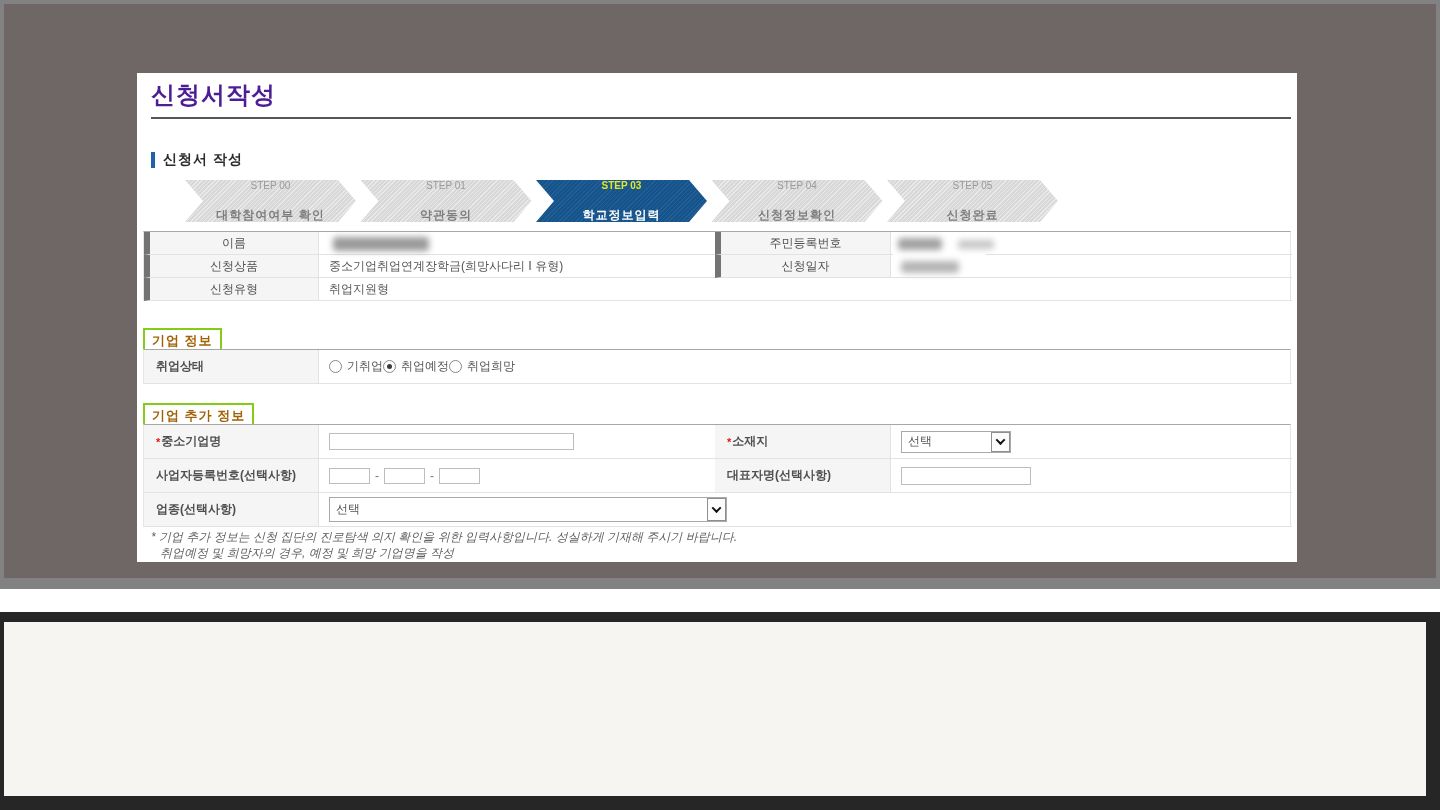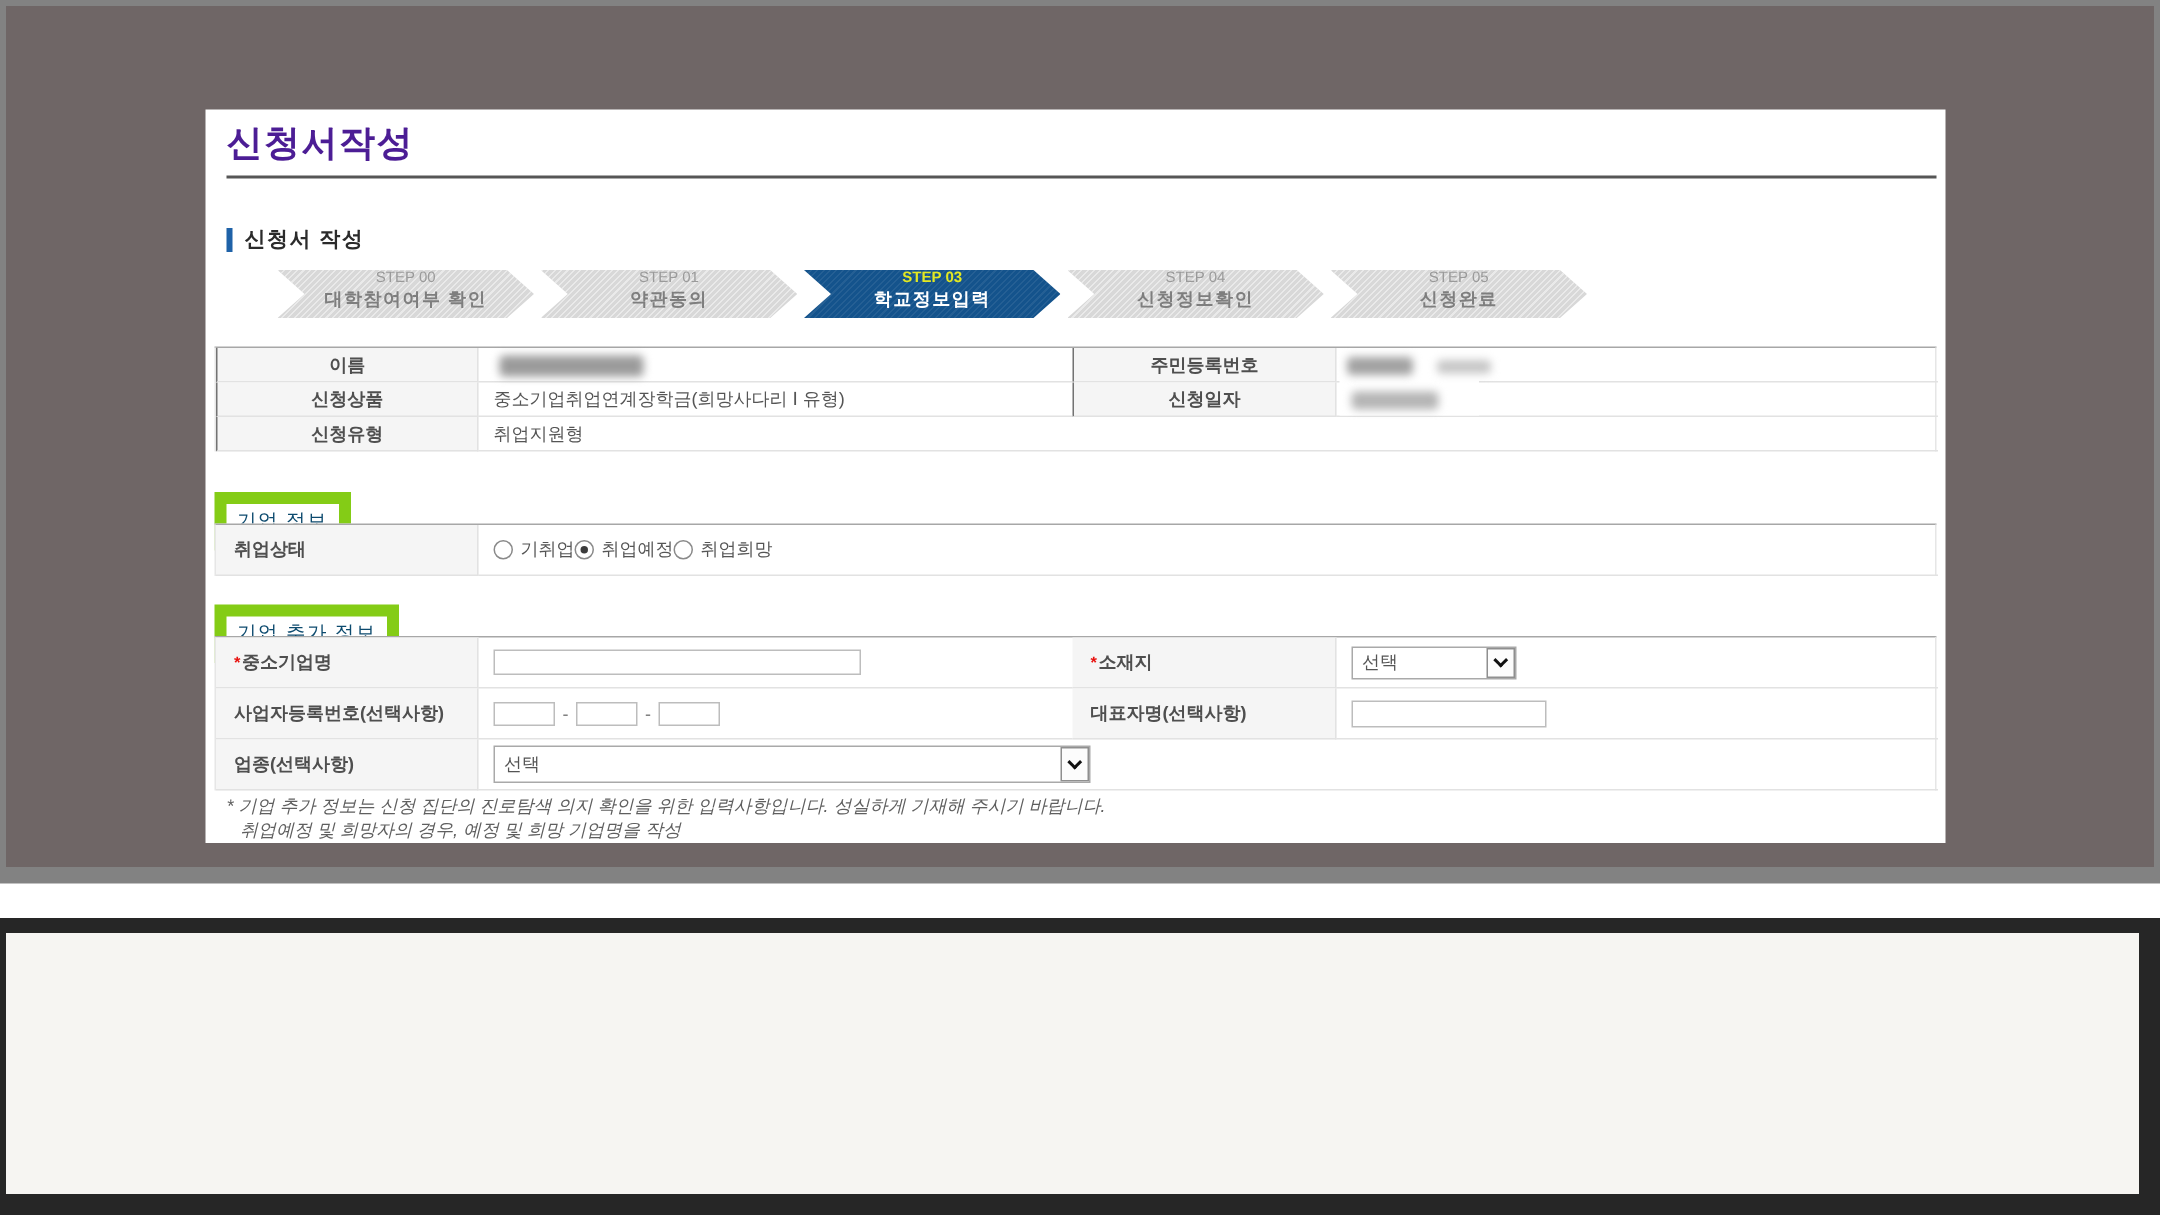--- a/index.html
+++ b/index.html
@@ -16,57 +16,57 @@
 
   .page-title { position:absolute; left:14px; top:6px; font-size:24px; font-weight:bold; color:#4c1d95; letter-spacing:1px; }
   .title-rule { position:absolute; left:14px; top:44px; width:1140px; height:0; border-bottom:2px solid #565656; }
 
   .section-heading { position:absolute; left:14px; top:78px; display:flex; align-items:center; }
   .blue-bar { width:4px; height:16px; background:#1f62a8; margin-right:8px; }
   .heading-text { font-size:14px; font-weight:bold; color:#2b2b2b; letter-spacing:1px; }
 
   
   .steps { position:absolute; left:48px; top:107px; width:1054px; height:32px; display:flex; }
-  .step { width:171px; height:32px; margin-right:4.5px; background:#d8d8d8;
+  .step { width:171px; height:42px; margin-right:4.5px; background:#d8d8d8;
           background-image:repeating-linear-gradient(135deg, rgba(255,255,255,.45) 0 1px, rgba(0,0,0,0) 1px 3px);
           clip-path:polygon(0 0, calc(100% - 18px) 0, 100% 50%, calc(100% - 18px) 100%, 0 100%, 18px 50%);
-          display:flex; flex-direction:column; align-items:center; justify-content:flex-start; }
+          display:flex; flex-direction:column; align-items:center; justify-content:space-between; }
   .step-no { font-size:10px; color:#9a9a9a; line-height:12px; }
   .step-label { font-size:12px; font-weight:bold; color:#7e7e7e; line-height:14px; letter-spacing:1px; }
   .step.active { background:#14538c; background-image:repeating-linear-gradient(135deg, rgba(255,255,255,.07) 0 1px, rgba(0,0,0,0) 1px 3px); }
   .step.active .step-no { color:#e3e821; font-weight:bold; }
   .step.active .step-label { color:#ffffff; }
 
   
   .tbl { position:absolute; left:6px; width:1148px; display:grid; grid-template-columns:175px 396px 176px 401px;
          border-top:1px solid #a7a7a7; border-left:1px solid #e6e6e6; border-right:1px solid #e6e6e6; background:#fff; }
   .cell { border-bottom:1px solid #e2e2e2; display:flex; align-items:center; font-size:12px; color:#555; }
-  .lab { background:#f5f5f5; border-left:1px solid #737373; border-right:1px solid #e2e2e2; justify-content:center; font-weight:bold; color:#4f4f4f; }
+  .lab { background:#f5f5f5; border-left:6px solid #737373; border-right:1px solid #e2e2e2; justify-content:center; font-weight:normal; color:#4f4f4f; }
   .lab:first-child { border-left:none; }
   .lab-left { background:#f5f5f5; border-right:1px solid #e2e2e2; padding-left:12px; font-weight:bold; color:#4f4f4f; justify-content:flex-start; }
   .val { padding-left:10px; position:relative; }
   .span3 { grid-column:2 / 5; }
 
   .tbl1 { top:158px; grid-auto-rows:23px; }
   .tbl2 { top:276px; grid-auto-rows:34px; }
   .tbl3 { top:351px; grid-auto-rows:34px; }
 
   
   .blur { position:absolute; filter:blur(3px); border-radius:3px; }
   .blur-name  { left:189px; top:5px;  width:96px; height:14px; background:#9b9b9b; }
   .blur-rrn-a { left:754px; top:6px;  width:44px; height:12px; background:#a2a2a2; }
   .blur-rrn-b { left:814px; top:8px;  width:36px; height:9px;  background:#c6c6c6; }
   .blur-date  { left:757px; top:29px; width:58px; height:12px; background:#b5b5b5; }
   .white-patch{ position:absolute; left:749px; top:2px; width:93px; height:43px; background:#ffffff; }
   .tbl1 .blur, .white-patch { z-index:2; }
   .tbl1 .blur { z-index:3; }
 
   
-  .red-box { position:absolute; left:6px; border:8px solid #84cc16; background:#fff; padding:2px 7px 3px 7px;
-             font-size:13px; font-weight:normal; color:#0c4a6e; letter-spacing:1px; }
+  .red-box { position:absolute; left:6px; border:2px solid #84cc16; background:#fff; padding:2px 7px 3px 7px;
+             font-size:13px; font-weight:bold; color:#a16207; letter-spacing:1px; }
   .red-box.first { top:255px; }
   .red-box.second { top:330px; }
 
   
   .radios { display:flex; }
   .radio-opt { display:flex; align-items:center; gap:5px; cursor:default; }
   .radio { width:13px; height:13px; border:1px solid #8a8a8a; border-radius:50%; background:#fff; position:relative; display:inline-block; }
   .radio.sel::after { content:""; position:absolute; left:3px; top:3px; width:5px; height:5px; border-radius:50%; background:#3c3c3c; }
 
   

